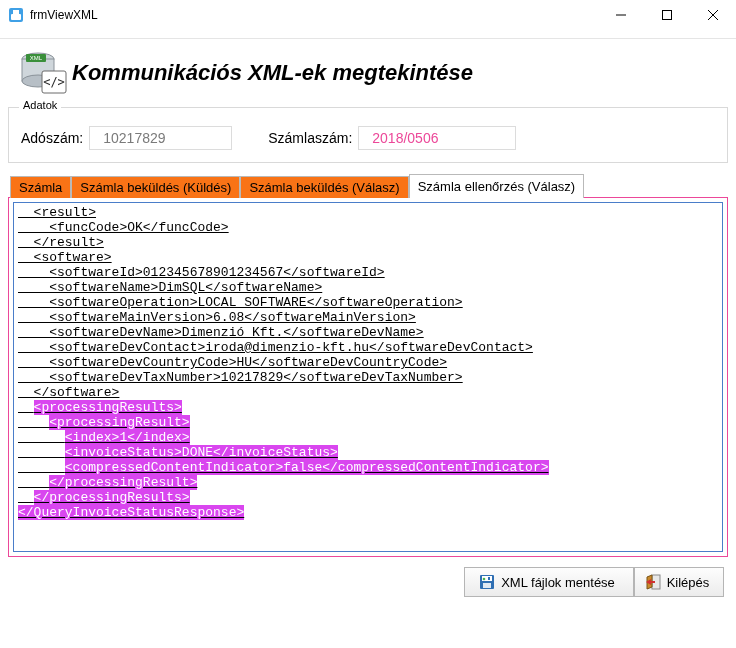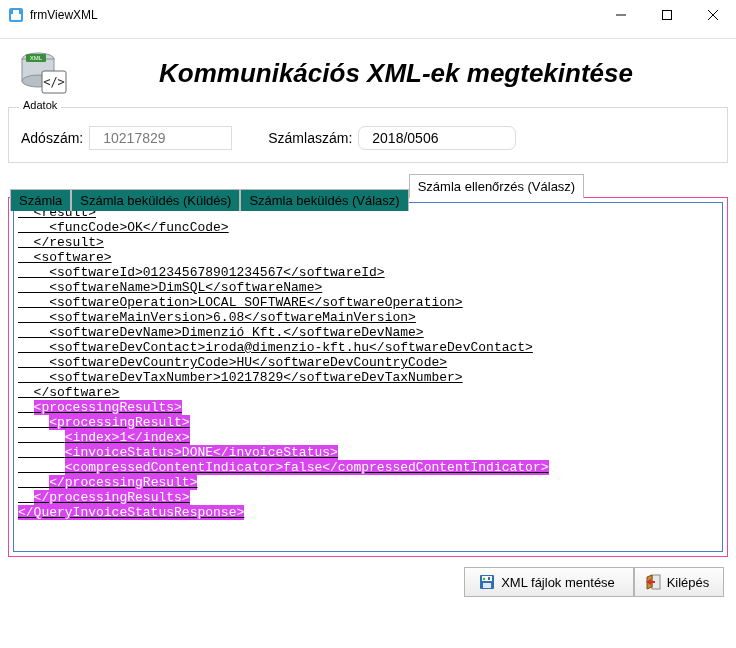--- a/index.html
+++ b/index.html
@@ -54,22 +54,22 @@
     align-items: center;
     padding: 10px 16px 6px 16px;
   }
   .logo {
     width: 56px;
     display: flex;
     justify-content: center;
   }
   .header-title {
     flex: 1;
-    text-align: center;
-    font-size: 26px;
+    text-align: left;
+    font-size: 22px;
     font-weight: 700;
     font-style: italic;
     color: #000;
   }
 
   
   .groupbox {
     position: relative;
     margin: 4px 8px 10px 8px;
     border: 1px solid #d9d9d9;
@@ -92,40 +92,40 @@
     font-size: 14px;
   }
   .form-row input[type=text] {
     height: 22px;
     border: 1px solid #dcdcdc;
     padding: 0 13px;
     font-size: 14px;
     background: #fff;
   }
   #tax-input { width: 115px; color:#7a7a7a; }
-  #inv-input { width: 130px; color:#000000; margin-right: 4px; border-radius: 7px; }
+  #inv-input { width: 130px; color:#ec4899; margin-right: 4px; }
 
   
   .tabs-wrapper { margin: 0 8px; }
   .tabstrip {
     display: flex;
     align-items: flex-end;
     padding-left: 2px;
     position: relative;
     z-index: 2;
   }
   .tab {
     padding: 3px 8px;
     font-size: 13px;
     border: 1px solid #b9b9b9;
     border-bottom: none;
-    background: #0f766e;
+    background: #f97316;
     margin-right: 0px;
     position: relative;
-    top: 14px;
+    top: 1px;
   }
   .tab.active {
     border-color: #b9b9b9;
     background: #fff;
     padding-top: 4px;
     padding-bottom: 4px;
     top: 1px;
     z-index: 3;
   }
   .tab-panel {

